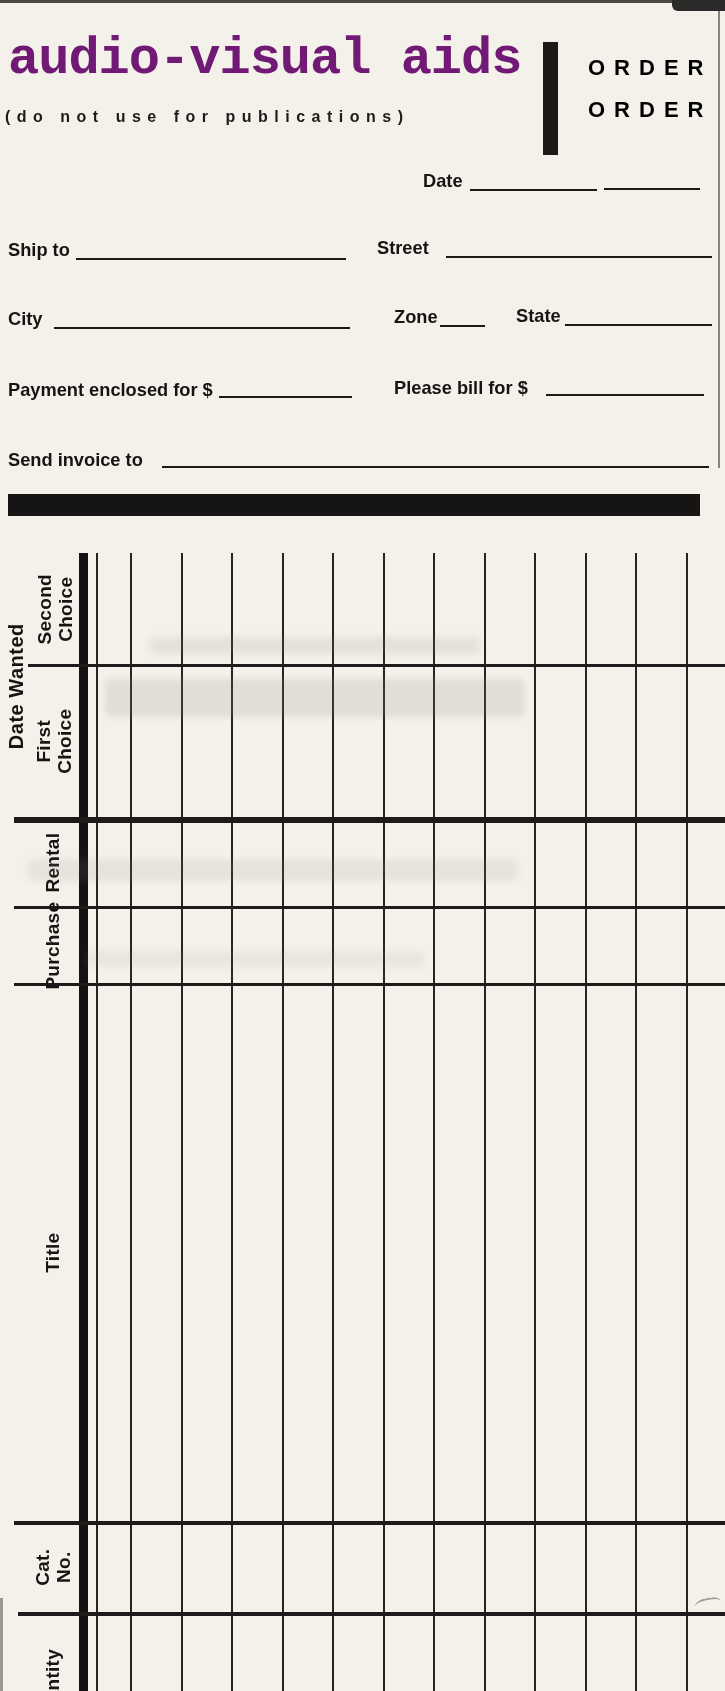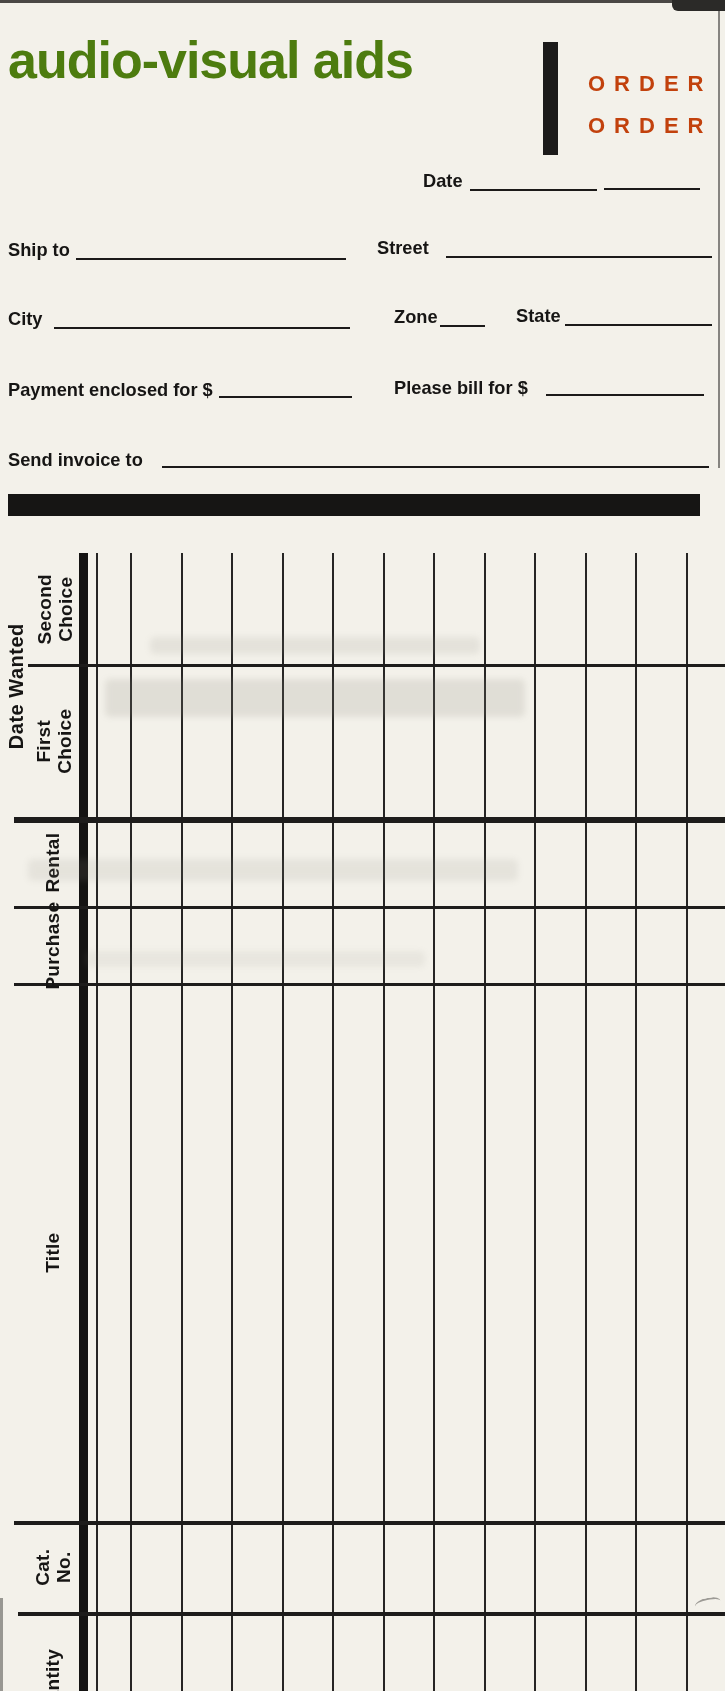--- a/index.html
+++ b/index.html
@@ -9,30 +9,31 @@
     background:#e8e6e0;
   }
   #page{
     position:relative;width:725px;height:1691px;overflow:hidden;
     background:#f3f1ea;
     color:#171615;
   }
   .abs{position:absolute;}
   
   .title{
-    font-weight:700;font-size:52px;letter-spacing:-1px;color:#4d7c0f;
+    font-weight:700;font-size:52px;letter-spacing:-1px;color:#701a75;
     white-space:nowrap;
+    font-family:Liberation Mono, monospace;
   }
   .subtitle{
     font-weight:700;font-size:16px;letter-spacing:6.5px;color:#1d1c1a;
     white-space:nowrap;
   }
   .vbar{background:#1c1b1a;}
   .orderword{
-    font-weight:700;font-size:22px;letter-spacing:9px;color:#c2410c;white-space:nowrap;margin-top:16px;
+    font-weight:700;font-size:22px;letter-spacing:9px;color:#000000;white-space:nowrap;
   }
   
   .flabel{
     font-weight:700;font-size:19px;color:#161514;white-space:nowrap;
     transform:scaleX(.96);transform-origin:left;
   }
   .uline{border-bottom:2.5px solid #1b1a19;height:0;}
   
   .bigbar{background:#161514;}
   
@@ -66,20 +67,21 @@
 <body>
 
 <div id="page">
 
   <div class="abs edge" style="left:0;top:0;width:725px;height:3px;opacity:.85;"></div>
   <div class="abs edge" style="left:672px;top:0;width:53px;height:11px;border-radius:0 0 0 6px;"></div>
   <div class="abs edge" style="left:718px;top:8px;width:2px;height:460px;opacity:.55;"></div>
   <div class="abs edge" style="left:0;top:1598px;width:3px;height:93px;opacity:.45;"></div>
 
   <div class="abs title" style="left:8px;top:30px;">audio-visual aids</div>
+  <div class="abs subtitle" style="left:5px;top:108px;">(do not use for publications)</div>
   <div class="abs vbar" style="left:543px;top:42px;width:15px;height:113px;"></div>
   <div class="abs orderword" style="left:588px;top:55px;">ORDER</div>
   <div class="abs orderword" style="left:588px;top:97px;">ORDER</div>
 
   <div class="abs flabel" style="left:423px;top:170px;">Date</div>
   <div class="abs uline" style="left:470px;top:189px;width:127px;"></div>
   <div class="abs uline" style="left:604px;top:188px;width:96px;"></div>
 
   <div class="abs flabel" style="left:8px;top:239px;">Ship to</div>
   <div class="abs uline" style="left:76px;top:258px;width:270px;"></div>

